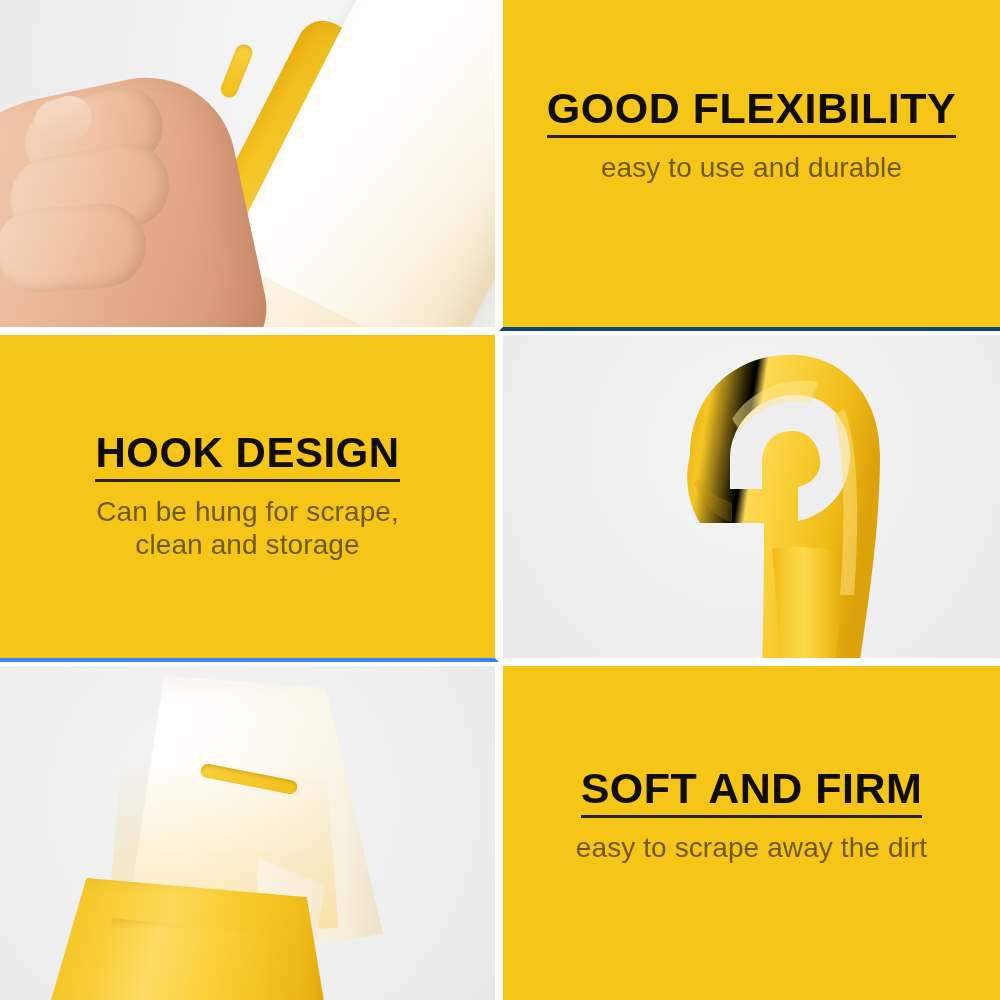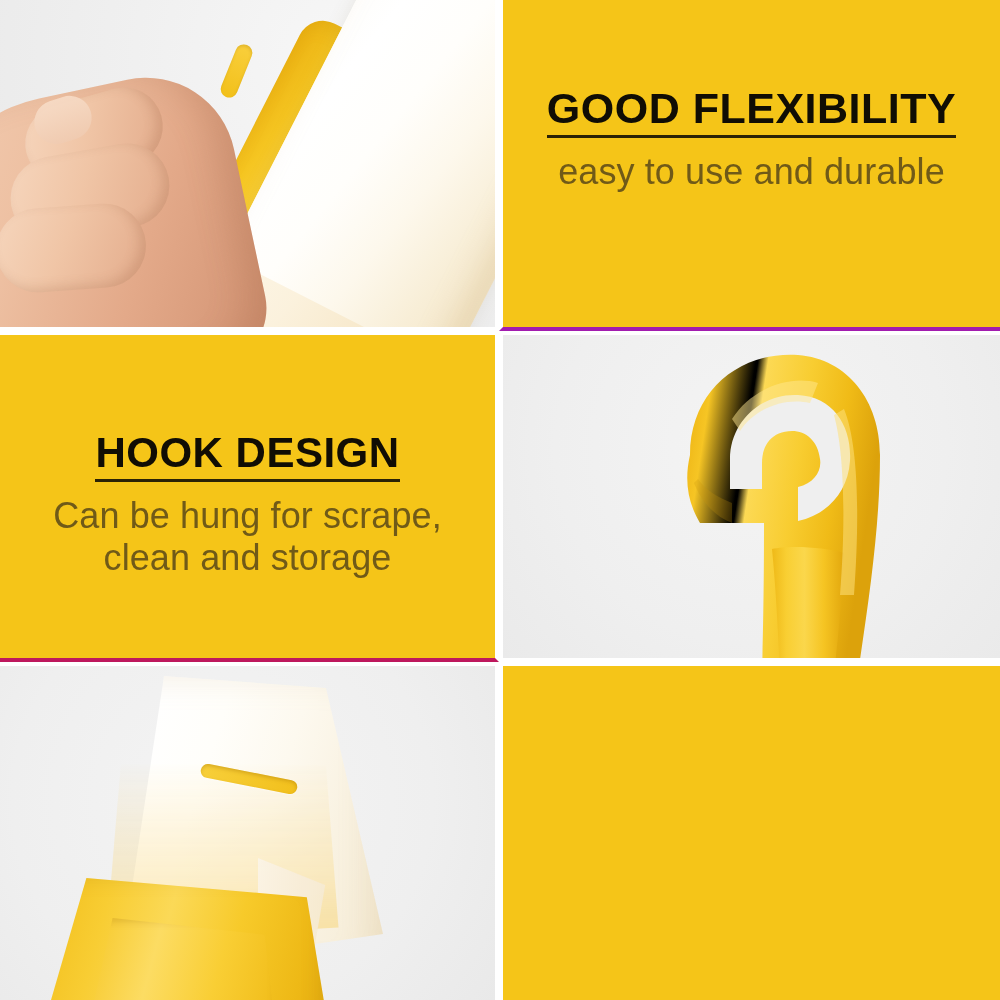--- a/index.html
+++ b/index.html
@@ -33,22 +33,22 @@
 
   
   .panel-photo {
     background: #efefef;
   }
   .panel-text {
     background: #f5c518;
   }
 
   .cell-r1c1 { border-right: 4px solid #fff; border-bottom: 4px solid #fff; }
-  .cell-r1c2 { border-left: 4px solid #fff; border-bottom: 4px solid #a21caf; }
-  .cell-r2c1 { border-right: 4px solid #fff; border-top: 4px solid #fff; border-bottom: 4px solid #be185d; }
+  .cell-r1c2 { border-left: 4px solid #fff; border-bottom: 4px solid #0c4a6e; }
+  .cell-r2c1 { border-right: 4px solid #fff; border-top: 4px solid #fff; border-bottom: 4px solid #3b82f6; }
   .cell-r2c2 { border-left: 4px solid #fff; border-top: 4px solid #fff; border-bottom: 4px solid #fff; }
   .cell-r3c1 { border-right: 4px solid #fff; border-top: 4px solid #fff; }
   .cell-r3c2 { border-left: 4px solid #fff; border-top: 4px solid #fff; }
 
   
   .text-block {
     position: absolute;
     left: 0;
     right: 0;
     text-align: center;
@@ -69,21 +69,21 @@
     border-bottom: 3px solid #2b2205;
     padding-bottom: 3px;
     white-space: nowrap;
   }
   .headline.small {
     font-size: 42px;
   }
 
   .subline {
     margin-top: 13px;
-    font-size: 36px;
+    font-size: 28px;
     font-weight: 400;
     color: #705a18;
     line-height: 1.18;
     letter-spacing: 0.1px;
   }
   .subline .sub-l2 { display: block; }
 
   
   .ph1-bg {
     position: absolute;
@@ -421,16 +421,20 @@
     <div class="ph3-blade"></div>
     <div class="ph3-blade-shade"></div>
     <div class="ph3-line"></div>
     <div class="ph3-edge-white"></div>
     <div class="ph3-frame"></div>
     <div class="ph3-frame-inner"></div>
   </div>
 
   <div class="panel panel-text cell-r3c2">
     <div class="text-block pos-soft">
+      <div class="headline">SOFT AND FIRM</div>
+      <div class="subline">
+        <span>easy to scrape away the dirt</span>
+      </div>
     </div>
   </div>
 
 </div>
 
 </body></html>

